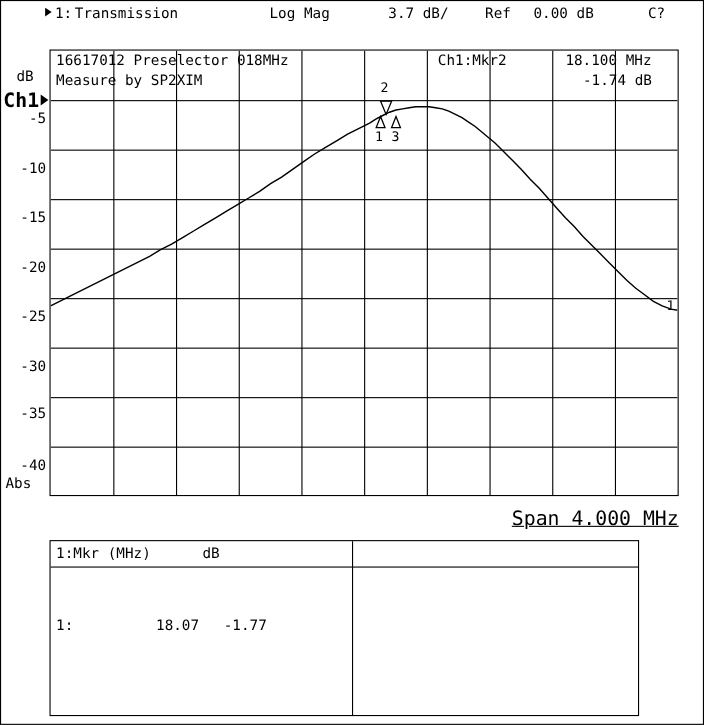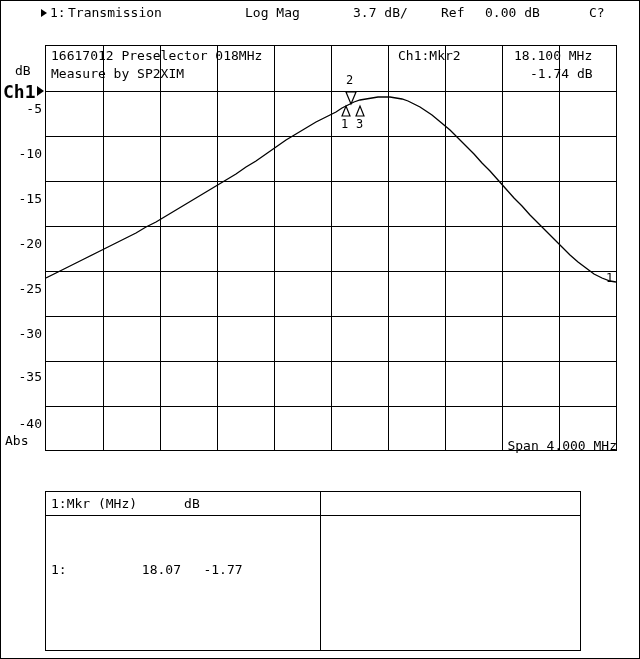--- a/index.html
+++ b/index.html
@@ -121,23 +121,24 @@
   }
   
   .center-label {
     position: absolute;
     left: 46px; top: 455px;
     font-size: 13px;
     white-space: pre;
   }
   .span-label {
     position: absolute;
-    right: 22px; top: 437px;
-    font-size: 13px;
-    white-space: pre;
+    right: 22px; top: 460px;
+    font-size: 18px;
+    white-space: pre;
+    text-decoration: underline;
   }
   
   .mkrtable {
     position: absolute;
     left: 44px; top: 490px;
     width: 536px; height: 160px;
     border: 1px solid #000;
     box-sizing: border-box;
   }
   .mkrtable .divider {

